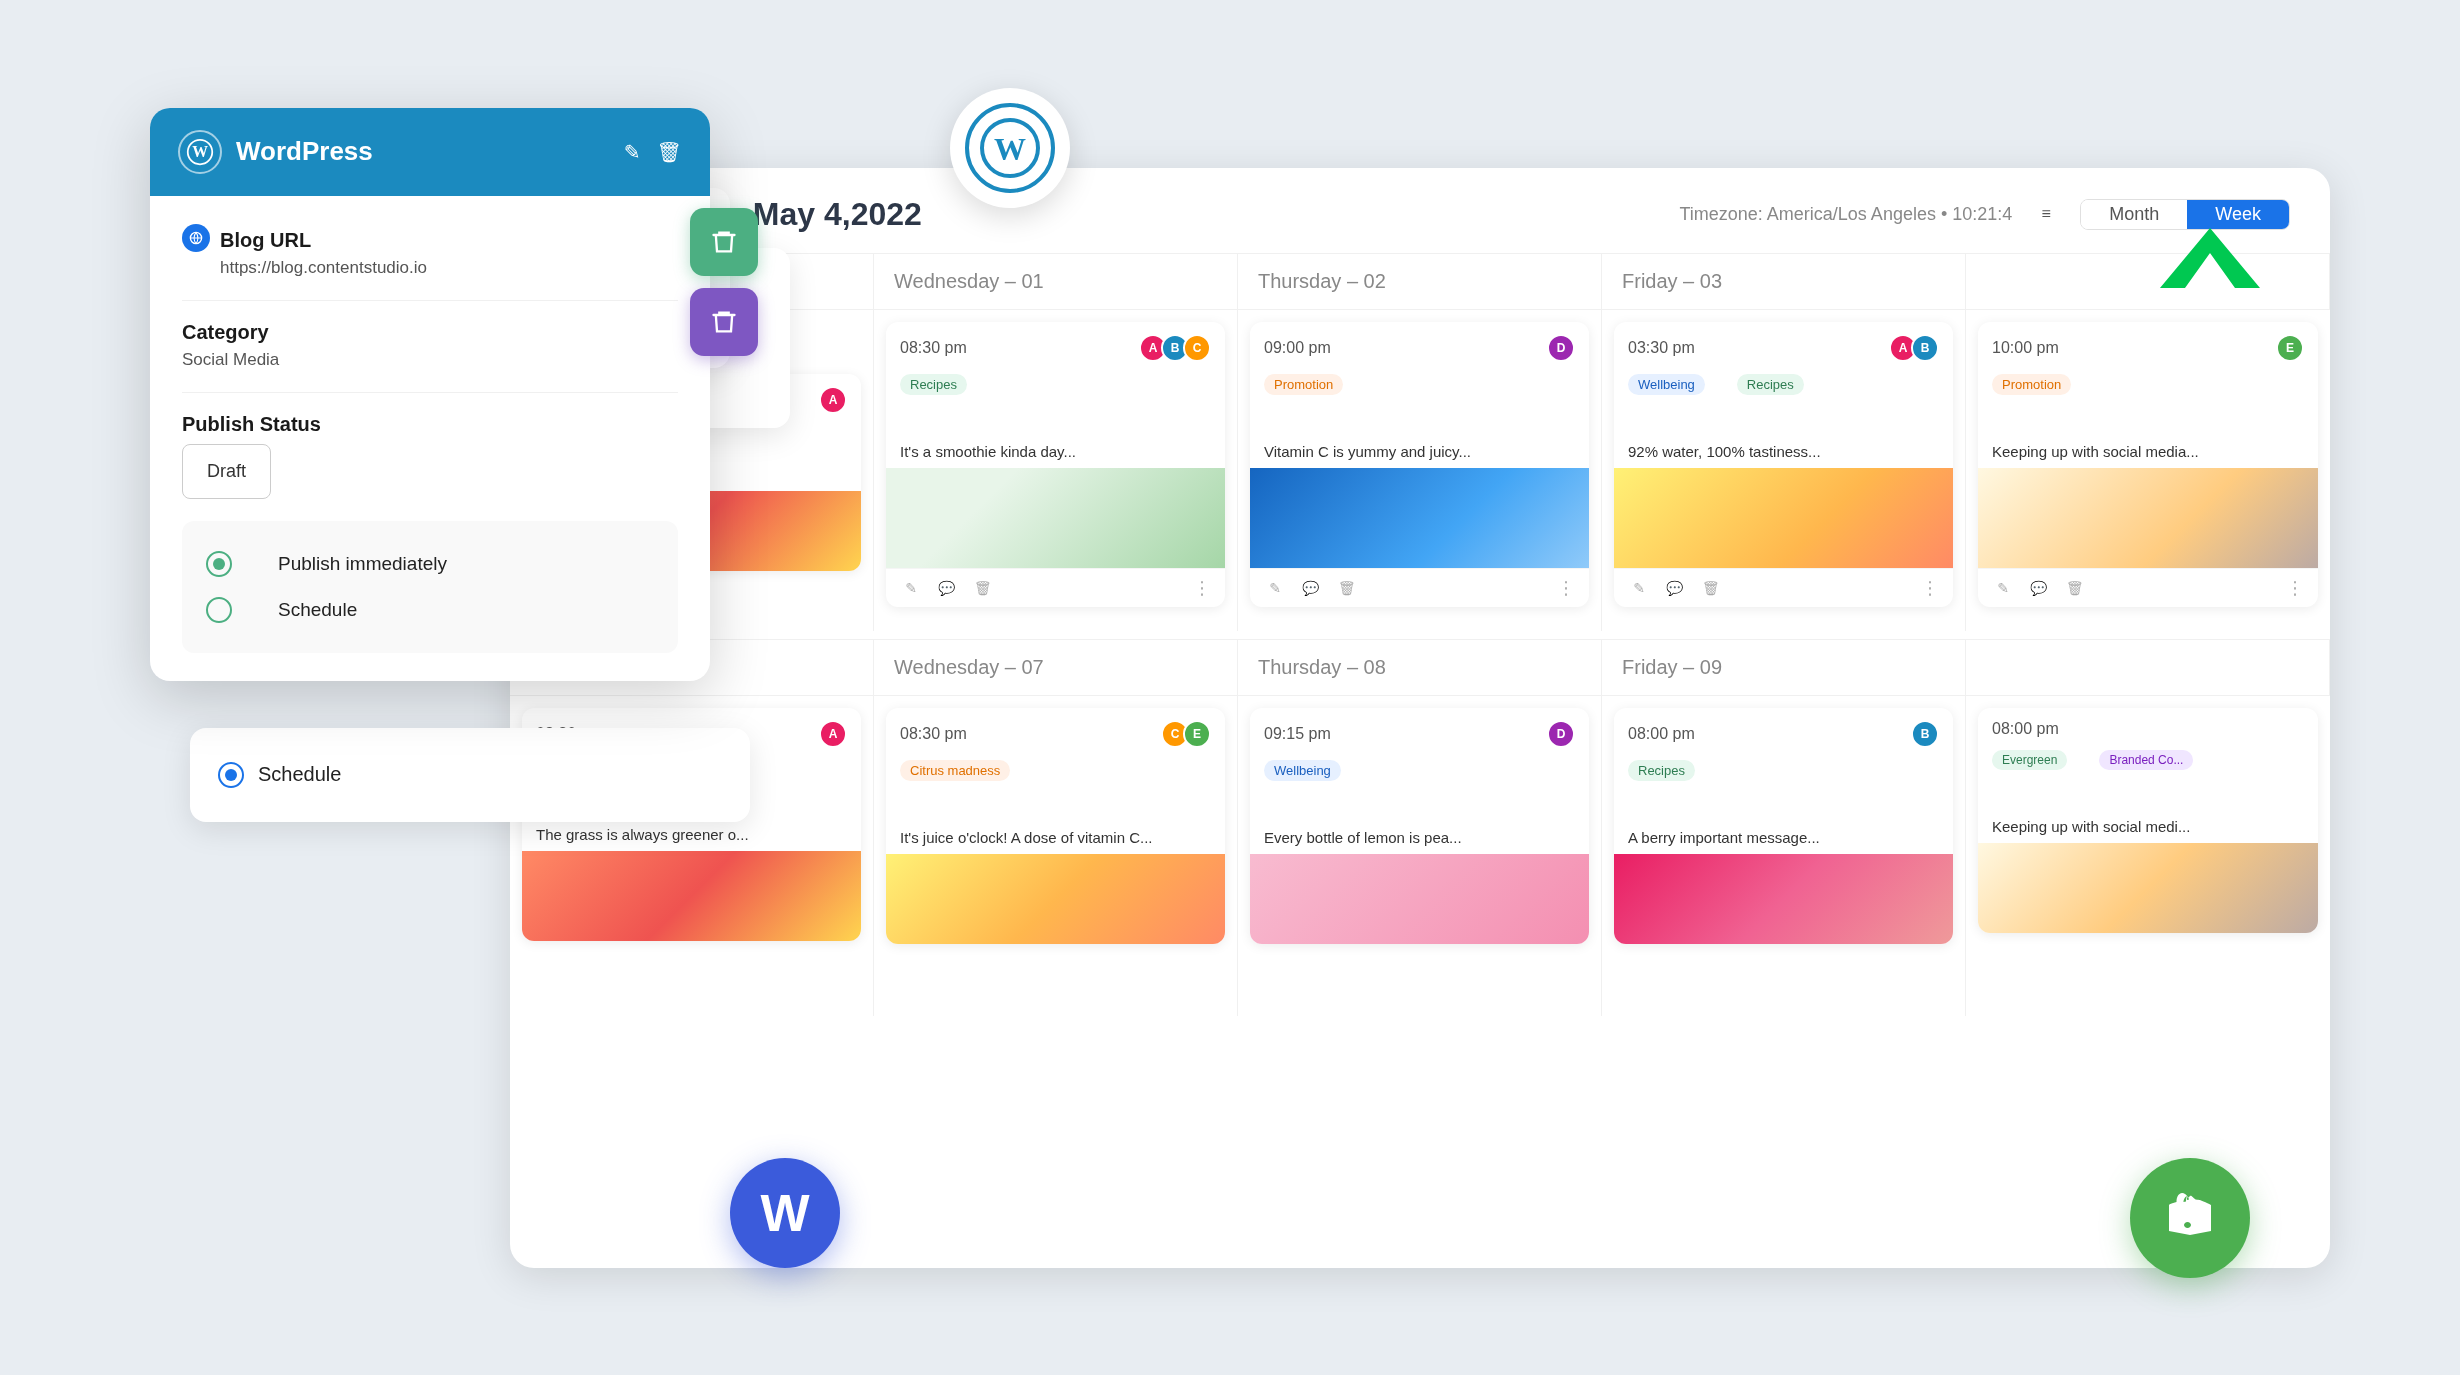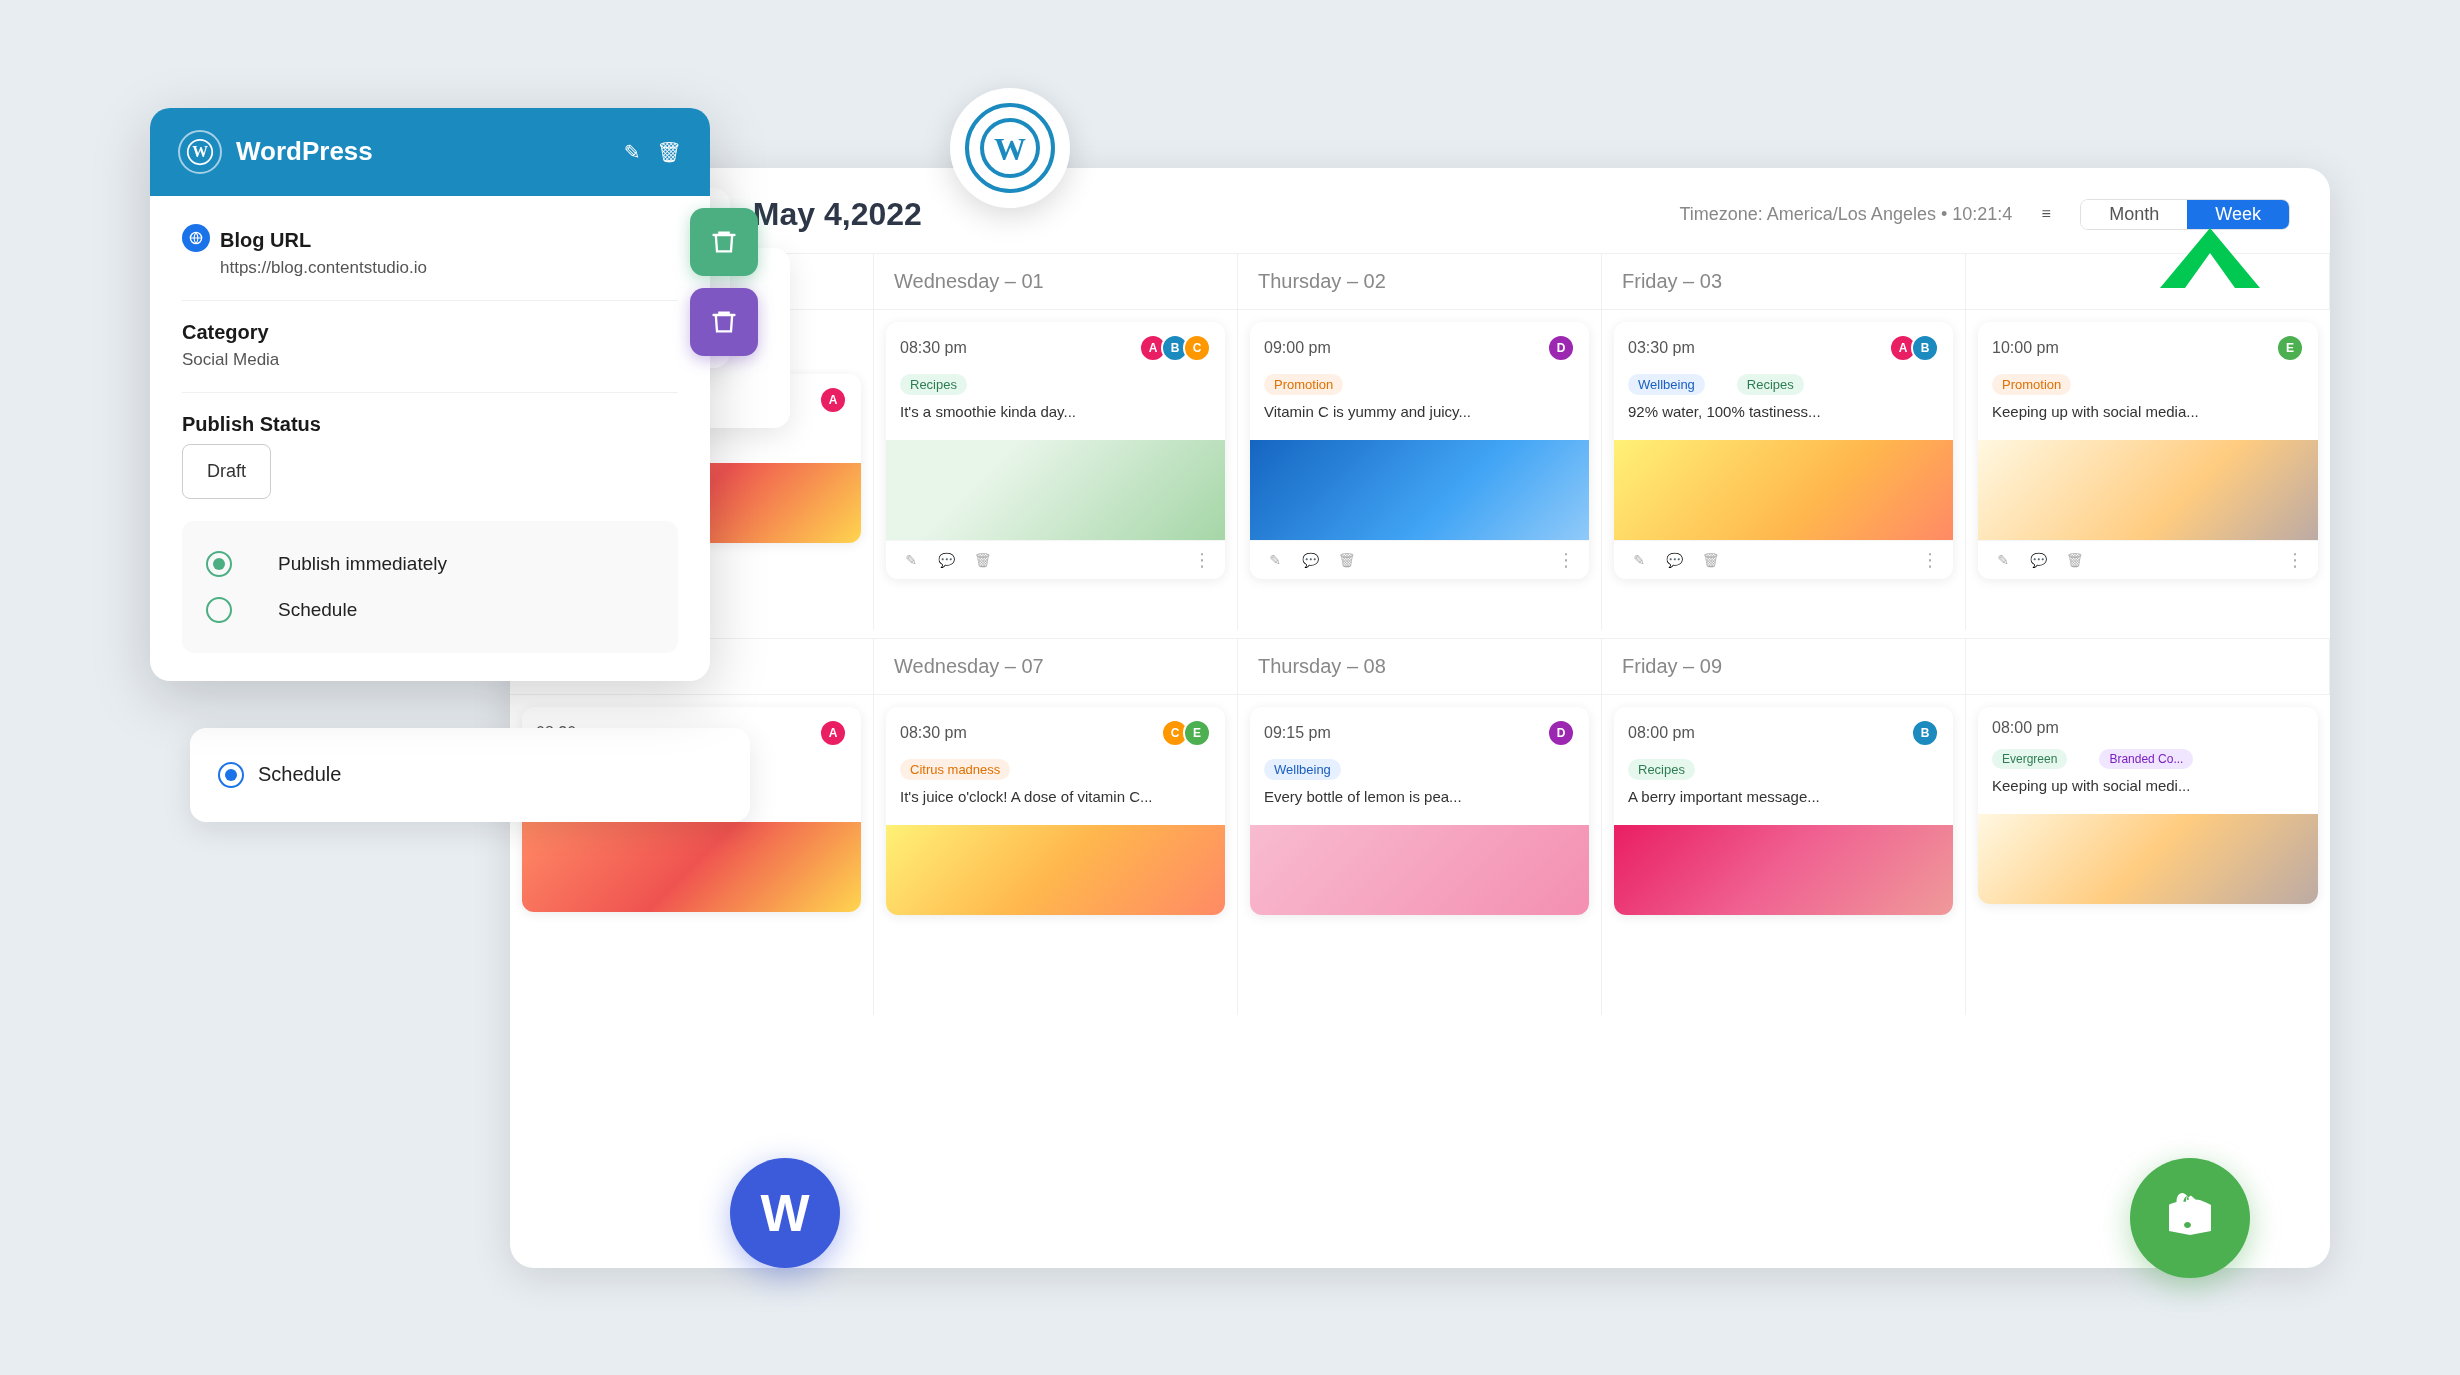--- a/index.html
+++ b/index.html
@@ -162,23 +162,24 @@
       margin: 4px 14px;
       font-weight: 500;
     }
 
     .tag-green { background: #e6f7ee; color: #2e7d52; }
     .tag-orange { background: #fff0e6; color: #e07000; }
     .tag-blue { background: #e6f0ff; color: #1a5fbf; }
     .tag-purple { background: #f0e6ff; color: #7a1fbf; }
 
     .post-text {
-      padding: 4px 14px 20px;
+      padding: 4px 14px 8px;
       font-size: 15px;
       color: #333;
+      margin-top: 40px;
     }
 
     .post-image-placeholder {
       width: 100%;
       height: 100px;
     }
 
     .img-flowers {
       background: linear-gradient(135deg, #e8f5e9 30%, #a5d6a7 100%);
       display: flex;

